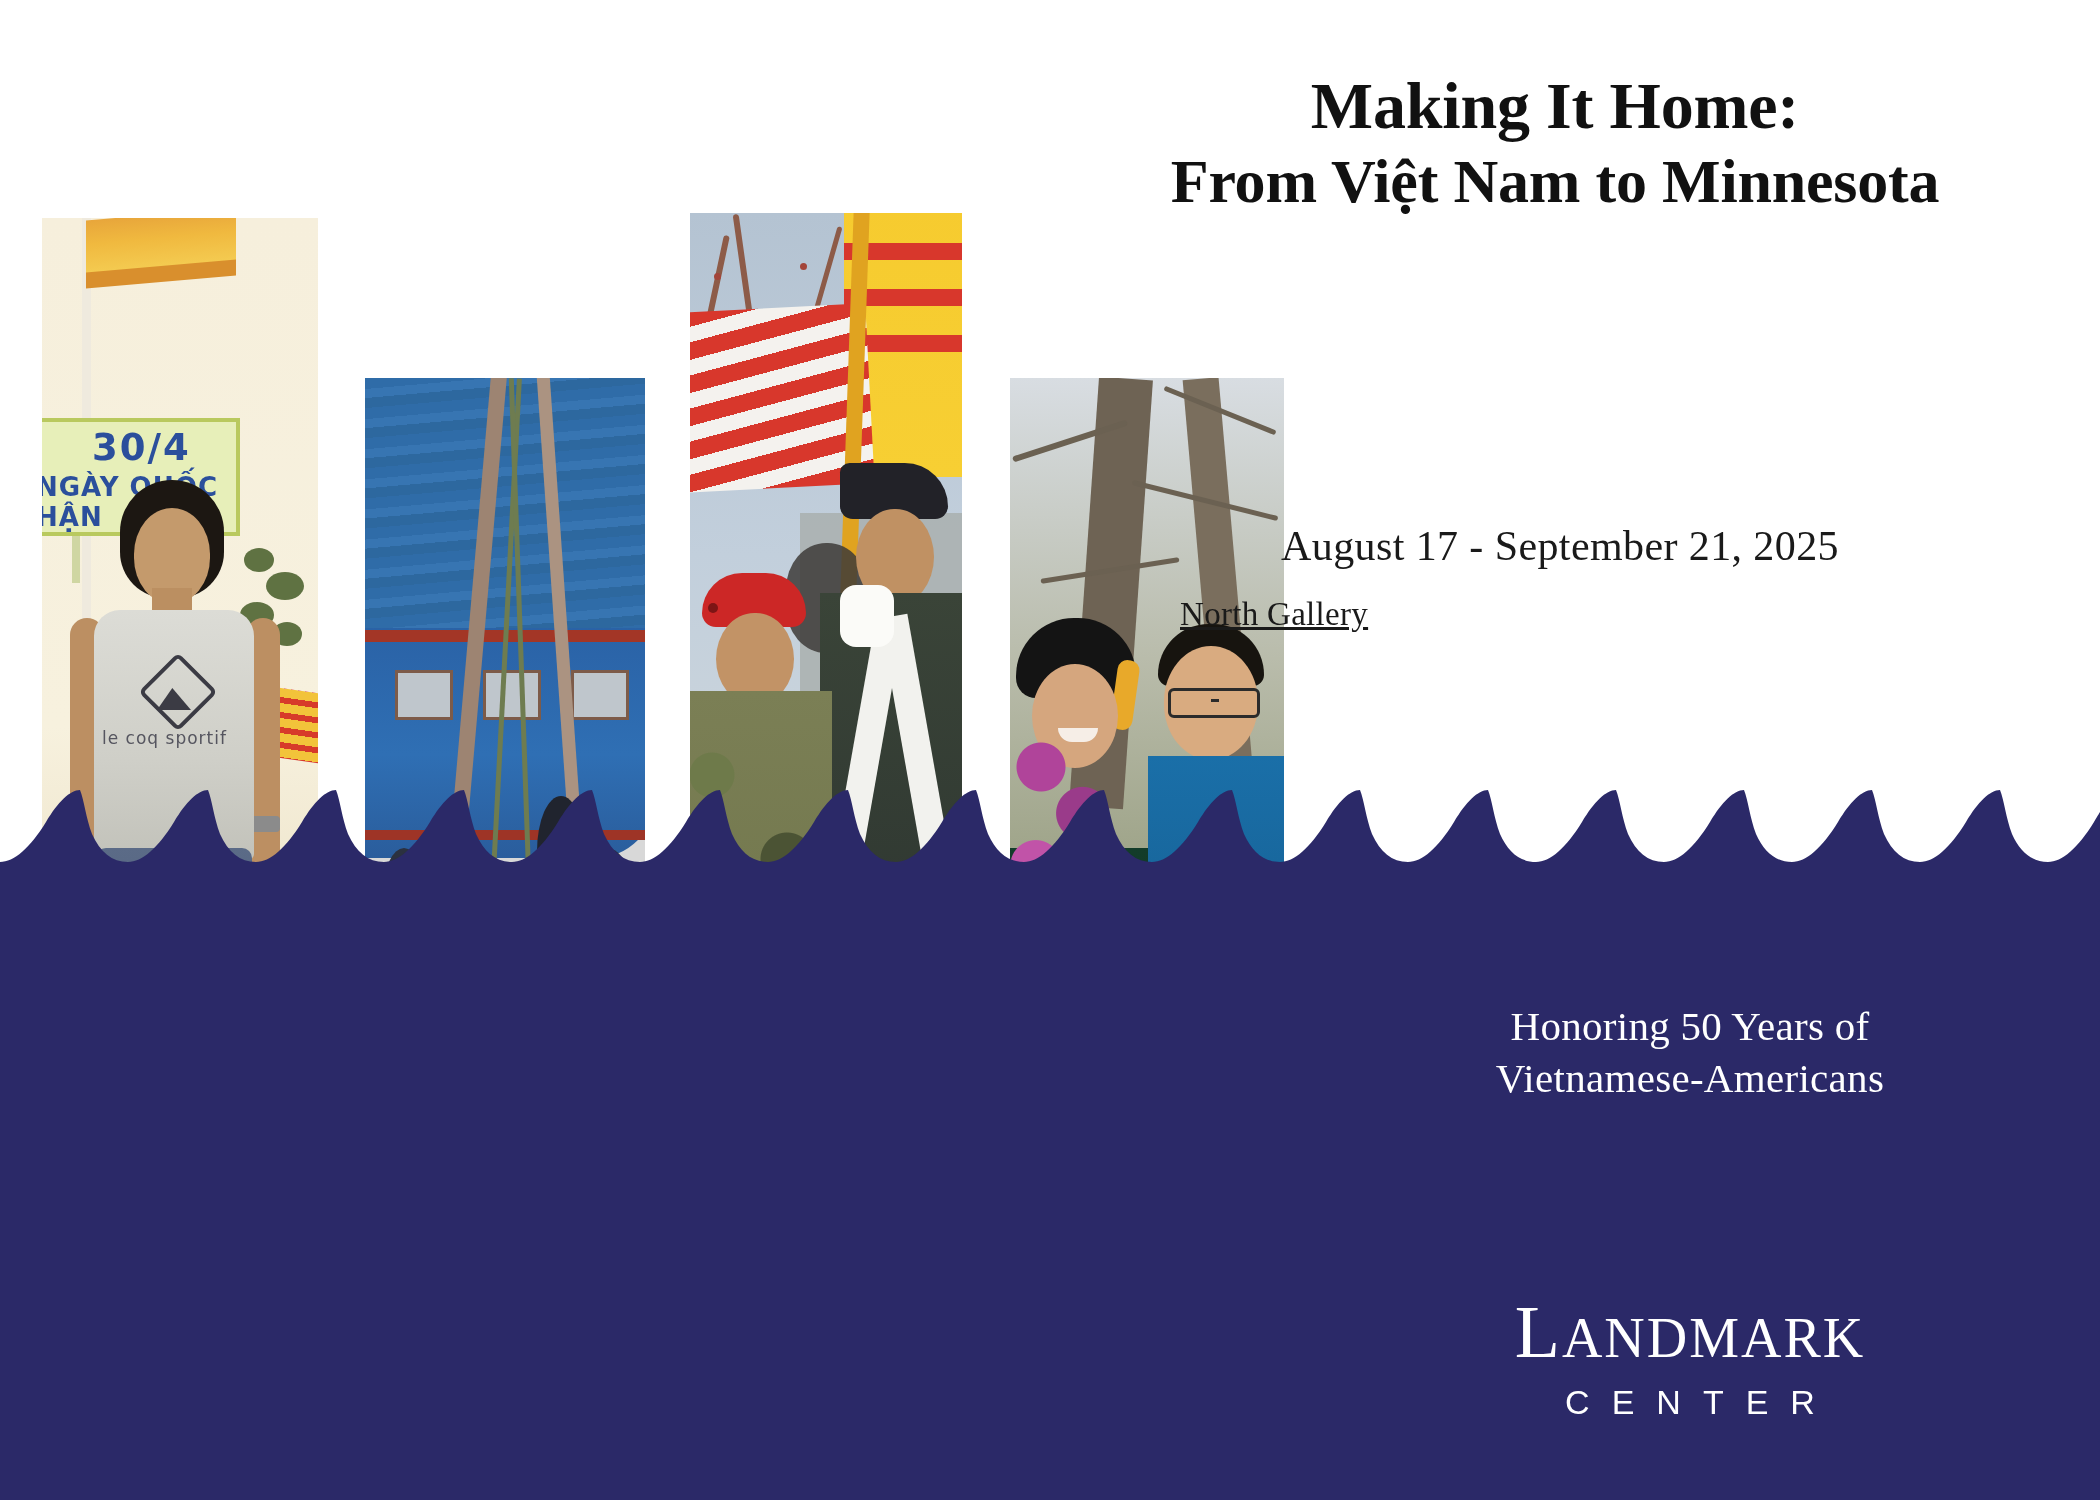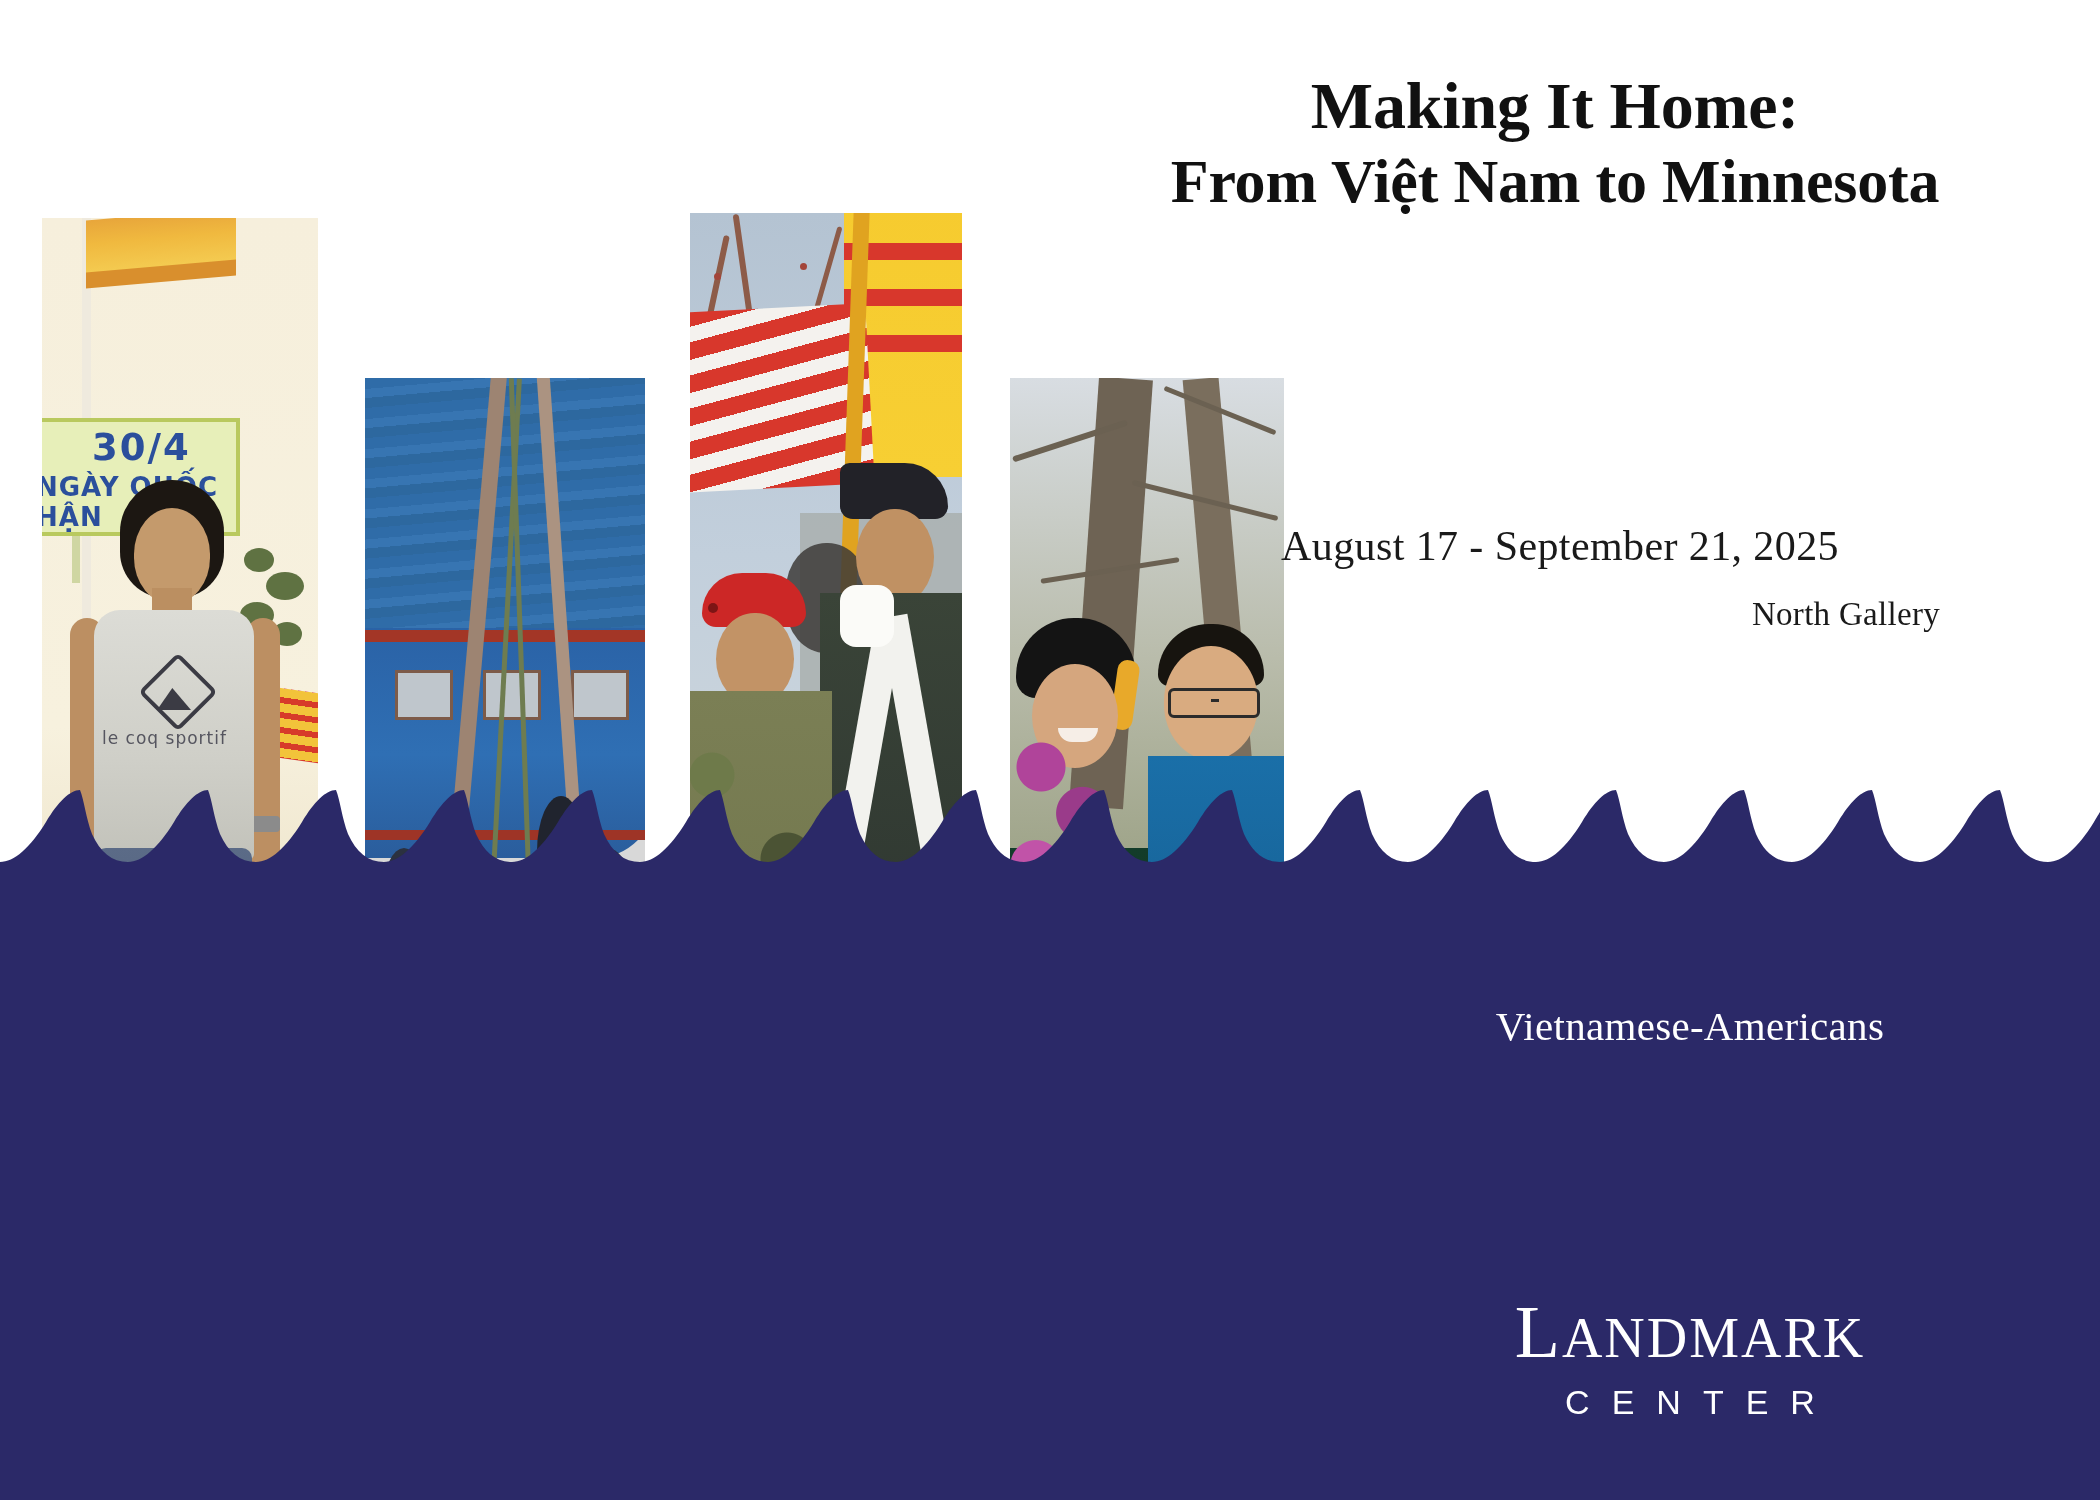--- a/index.html
+++ b/index.html
@@ -154,22 +154,22 @@
   .s4 .fl{position:absolute;border-radius:50%;}
 
   
   .title{position:absolute;left:1055px;top:70px;width:1000px;text-align:center;
       color:#111;font-weight:bold;line-height:1.09;letter-spacing:-.2px;}
   .title .l1{font-size:66px;display:block;}
   .title .l2{font-size:62px;display:block;margin-top:6px;}
 
   .dates{position:absolute;left:1180px;top:522px;width:760px;text-align:center;
       color:#1a1a1a;font-size:42px;letter-spacing:.4px;}
-  .gallery{position:absolute;left:1180px;top:596px;width:760px;text-align:right;
-      color:#1a1a1a;font-size:33px;letter-spacing:.3px;}
+  .gallery{position:absolute;left:1180px;top:596px;width:760px;text-align:left;
+      color:#1a1a1a;font-size:33px;letter-spacing:.3px;text-decoration:underline;}
 
   .honor{position:absolute;left:1380px;top:1000px;width:620px;text-align:center;
       color:#ffffff;font-size:41px;line-height:1.28;letter-spacing:.3px;}
 
   .logo{position:absolute;left:1390px;top:1295px;width:600px;text-align:center;color:#fff;}
   .logo .lm{font-size:74px;letter-spacing:2px;line-height:1;
       font-family:"Liberation Serif",serif;}
   .logo .lm .sm{font-size:56px;}
   .logo .ce{margin-top:14px;font-size:34px;letter-spacing:22px;
       font-family:"Liberation Sans",sans-serif;padding-left:22px;}
@@ -368,20 +368,21 @@
 
   <div class="title">
     <span class="l1">Making It Home:</span>
     <span class="l2">From Việt Nam to Minnesota</span>
   </div>
 
   <div class="dates">August 17 - September 21, 2025</div>
   <div class="gallery">North Gallery</div>
 
   <div class="honor">
+    <div>Honoring 50 Years of</div>
     <div>Vietnamese-Americans</div>
   </div>
 
   <div class="logo">
     <div class="lm"><span>L</span><span class="sm">ANDMARK</span></div>
     <div class="ce">CENTER</div>
   </div>
 
 </div>
 

